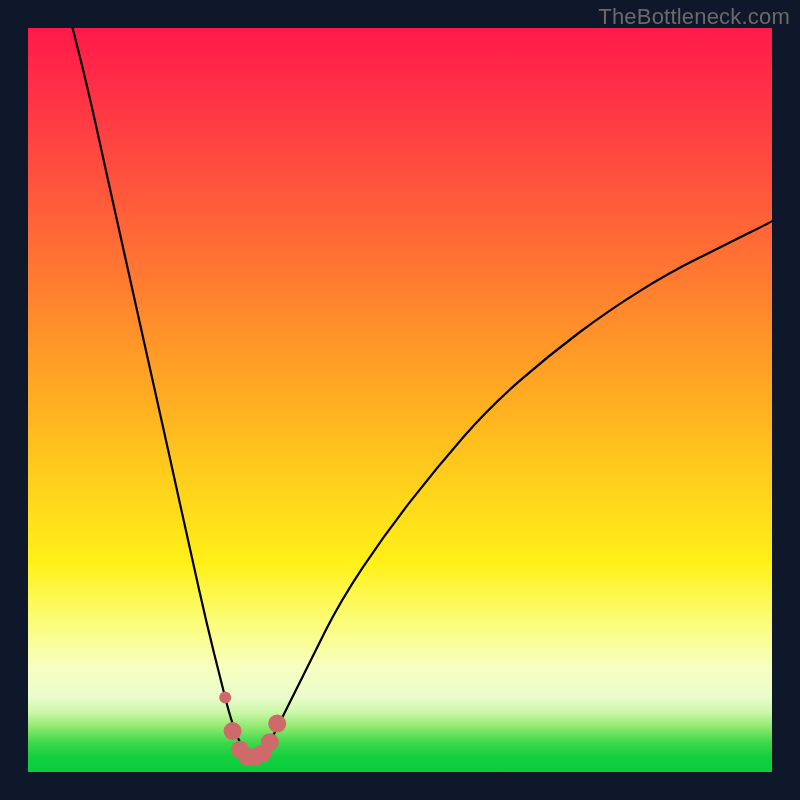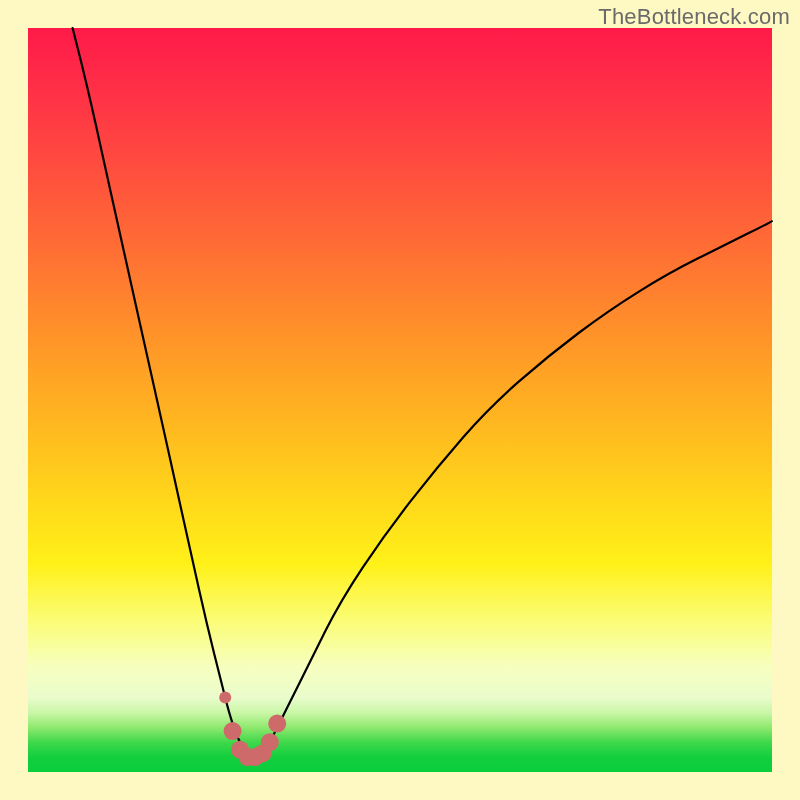--- a/index.html
+++ b/index.html
@@ -10,21 +10,21 @@
     background: #000;
     overflow: hidden;
     font-family: Arial, Helvetica, sans-serif;
   }
   .frame {
     position: absolute;
     left: 0;
     top: 0;
     width: 800px;
     height: 800px;
-    background: #fef9c3;
+    background: #0f172a;
   }
   .plot {
     position: absolute;
     left: 28px;
     top: 28px;
     width: 744px;
     height: 744px;
     
     background: linear-gradient(
       to bottom,

